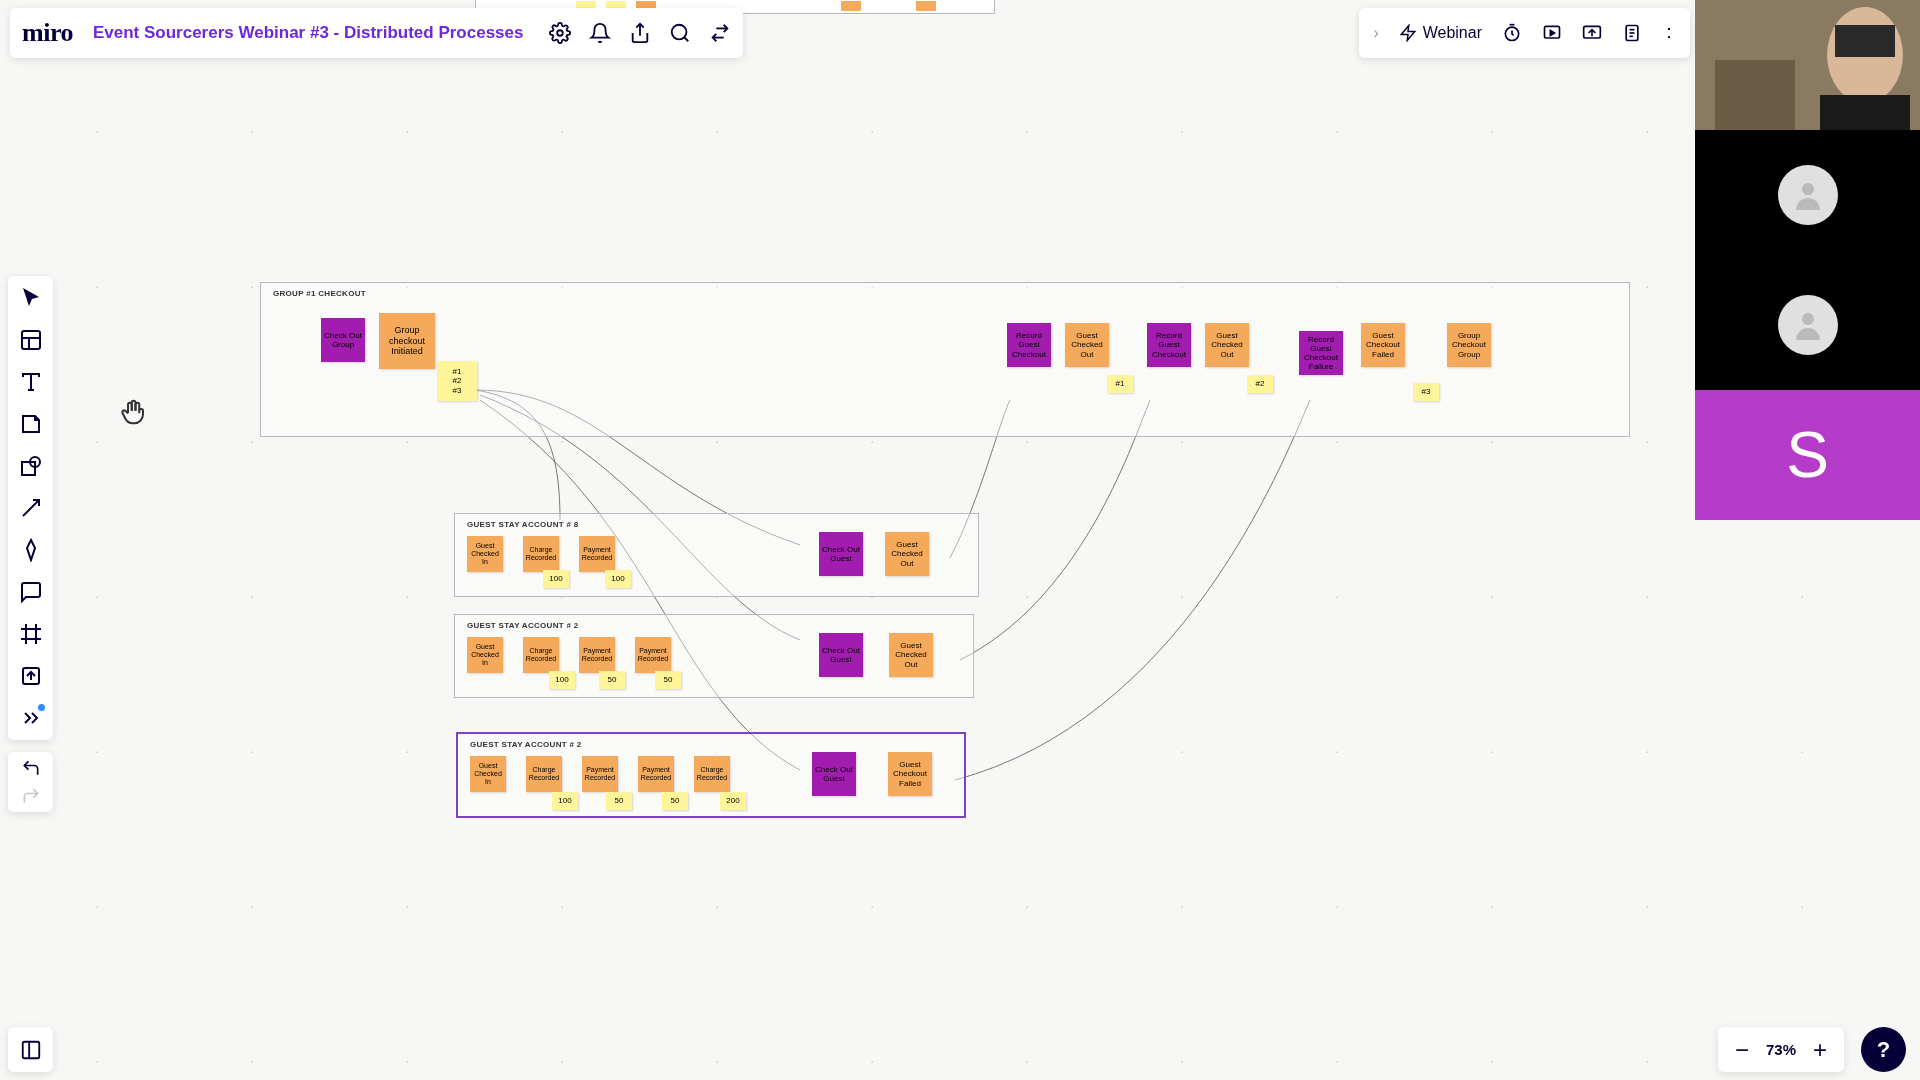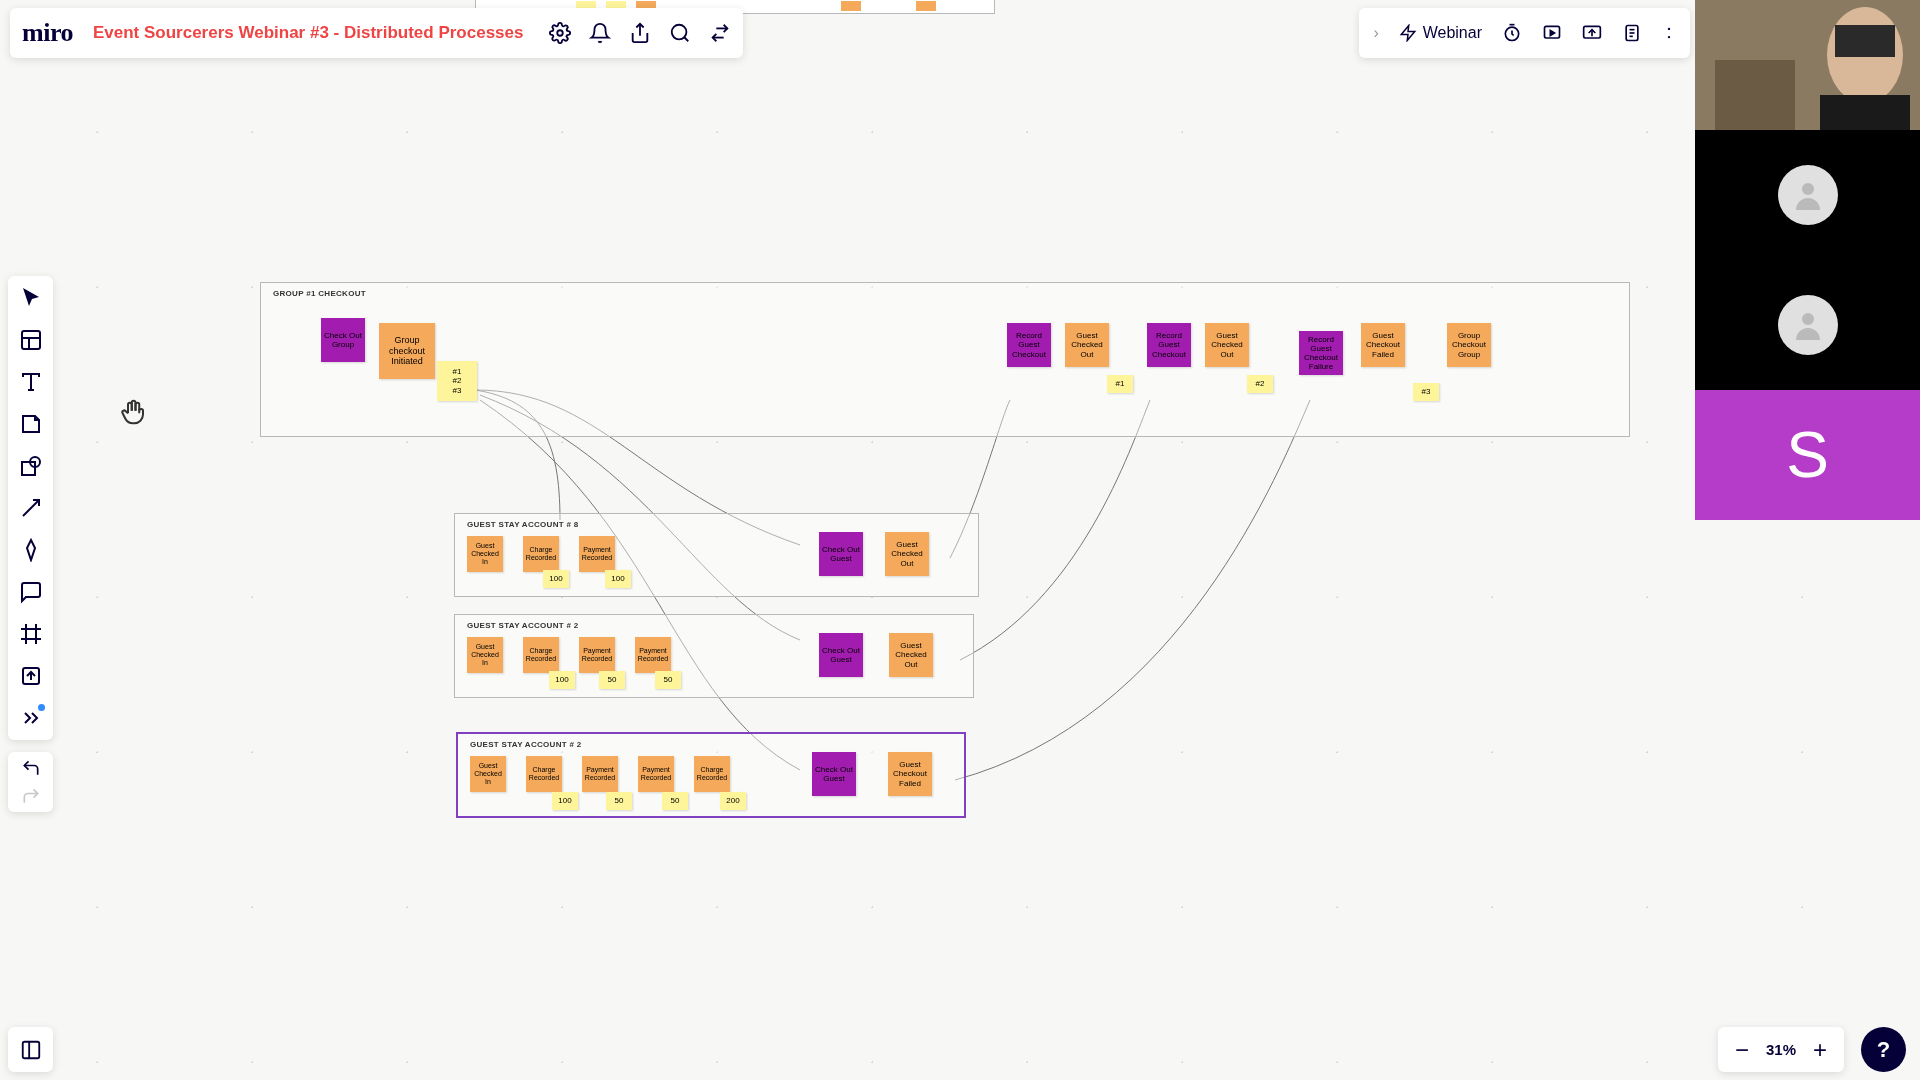--- a/index.html
+++ b/index.html
@@ -13,21 +13,21 @@
   background-position: 20px 55px;
 }
 
 
 .header {
   position: absolute; left: 10px; top: 8px; height: 50px;
   background: #fff; border-radius: 6px; box-shadow: 0 2px 8px rgba(0,0,0,0.12);
   display: flex; align-items: center; padding: 0 12px; gap: 20px; z-index: 50;
 }
 .logo { font-family: Georgia, serif; font-weight: 700; font-size: 26px; color: #050038; letter-spacing: -0.5px; }
-.board-title { font-size: 17px; font-weight: 700; color: #ef4444; }
+.board-title { font-size: 17px; font-weight: 700; color: #6d28d9; }
 .header .icons { display: flex; gap: 18px; align-items: center; margin-left: 6px; }
 .header .icons .ic { width: 22px; height: 22px; cursor: pointer; color:#050038; }
 
 
 .right-bar {
   position: absolute; right: 230px; top: 8px; height: 50px; background:#fff;
   border-radius: 6px; box-shadow: 0 2px 8px rgba(0,0,0,0.12);
   display: flex; align-items: center; padding: 0 14px; gap: 20px; z-index:50;
 }
 .right-bar .chev { font-size: 16px; color:#9a9a9a; cursor:pointer; }
@@ -286,21 +286,21 @@
 </div>
 
 <div class="bl-button">
   <svg width="22" height="22" viewBox="0 0 24 24" fill="none" stroke="#050038" stroke-width="2">
       <rect x="3" y="3" width="18" height="18" rx="2"></rect>
       <line x1="10" y1="3" x2="10" y2="21"></line>
     </svg>
 </div>
 <div class="zoom-bar">
   <span class="zbtn">−</span>
-  <span class="zval">31%</span>
+  <span class="zval">73%</span>
   <span class="zbtn">+</span>
 </div>
 <div class="help-button">
   <span>?</span>
 </div>
 
 <div class="canvas">
 
   <svg class="lines">
     <path d="M475 390 C 540 400, 560 440, 560 520"></path>
@@ -308,21 +308,21 @@
     <path d="M480 395 C 650 460, 700 600, 800 640"></path>
     <path d="M480 400 C 660 520, 670 700, 800 770"></path>
     <path d="M950 558 C 980 500, 1000 420, 1010 400"></path>
     <path d="M960 660 C 1080 600, 1130 450, 1150 400"></path>
     <path d="M955 780 C 1180 720, 1280 470, 1310 400"></path>
   </svg>
 
   <div class="frame" style="left:260px; top:282px; width:1370px; height:155px;">
     <div class="frame-title">GROUP  #1 CHECKOUT</div>
     <div class="sticky blue small" style="left:60px; top:35px;">Check Out Group</div>
-    <div class="sticky orange" style="left:118px; top:40px; width:56px; height:56px; font-size:9px;">Group checkout Initiated</div>
+    <div class="sticky orange" style="left:118px; top:30px; width:56px; height:56px; font-size:9px;">Group checkout Initiated</div>
     <div class="sticky yellow tag2" style="left:176px; top:78px; white-space:pre;">#1
 #2
 #3</div>
 
     <div class="sticky blue small" style="left:746px; top:40px;">Record Guest Checkout</div>
     <div class="sticky orange small" style="left:804px; top:40px;">Guest Checked Out</div>
     <div class="sticky yellow tag" style="left:846px; top:92px;">#1</div>
 
     <div class="sticky blue small" style="left:886px; top:40px;">Record Guest Checkout</div>
     <div class="sticky orange small" style="left:944px; top:40px;">Guest Checked Out</div>

